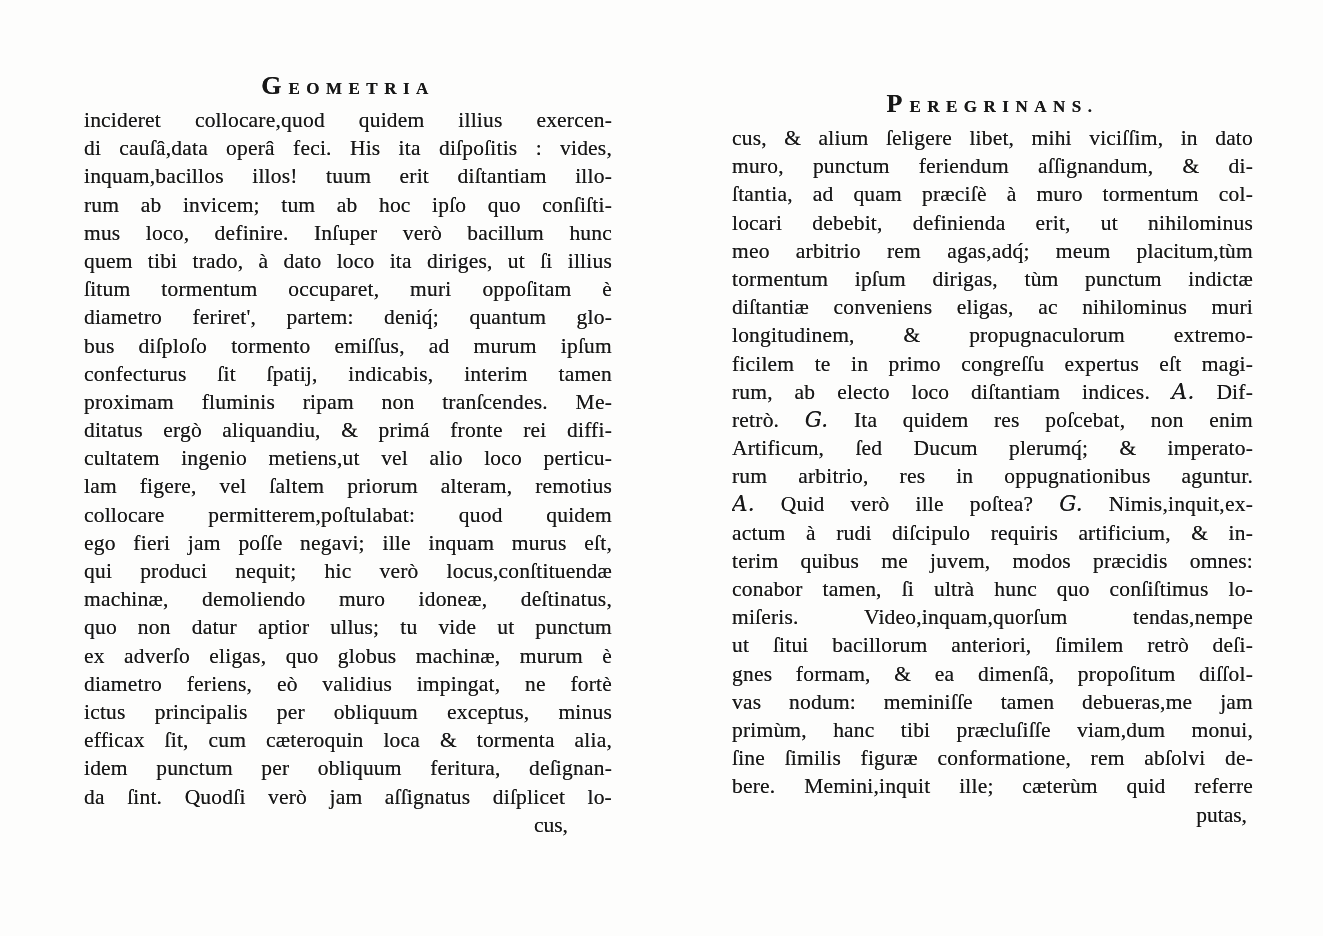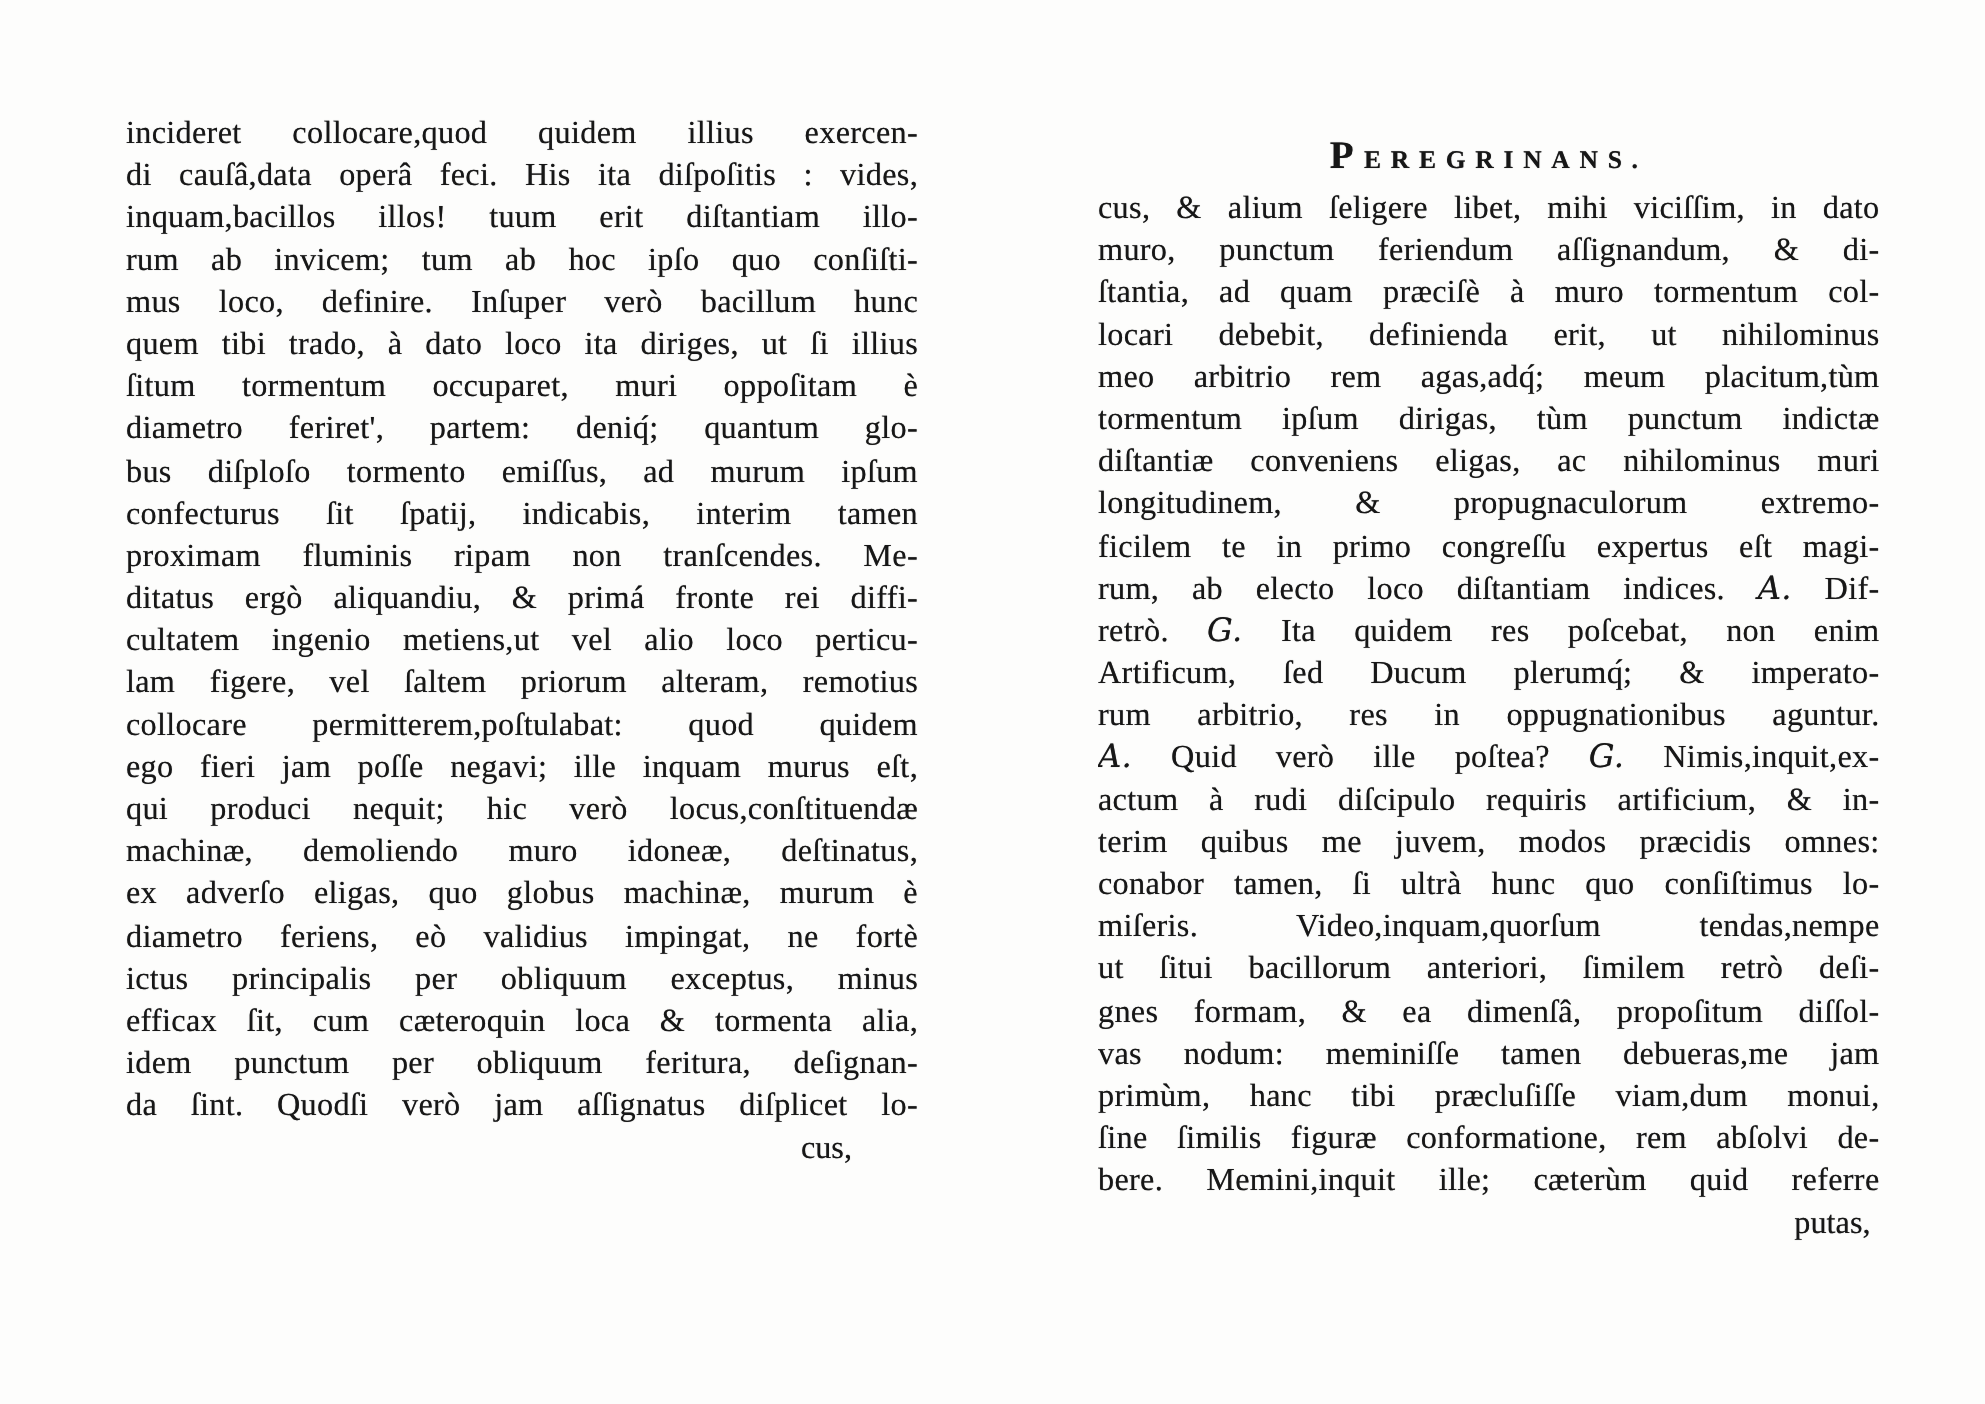--- a/index.html
+++ b/index.html
@@ -69,39 +69,41 @@
   }
   .page-left  .catchword-row { padding-right: 44px; }
   .page-right .catchword-row { padding-right: 6px; }
 </style>
 </head>
 <body>
 
 <div class="scan-surface">
 
   <div class="page page-left">
+    <div class="page-header">GEOMETRIA</div>
     <div class="text-block">
         <div class="text-line">incideret collocare,quod quidem illius exercen-</div>
         <div class="text-line">di cauſâ,data operâ feci. His ita diſpoſitis : vides,</div>
         <div class="text-line">inquam,bacillos illos! tuum erit diſtantiam illo-</div>
         <div class="text-line">rum ab invicem; tum ab hoc ipſo quo conſiſti-</div>
         <div class="text-line">mus loco, definire. Inſuper verò bacillum hunc</div>
         <div class="text-line">quem tibi trado, à dato loco ita diriges, ut ſi illius</div>
         <div class="text-line">ſitum tormentum occuparet, muri oppoſitam è</div>
         <div class="text-line">diametro feriret', partem: deniq́; quantum glo-</div>
         <div class="text-line">bus diſploſo tormento emiſſus, ad murum ipſum</div>
         <div class="text-line">confecturus ſit ſpatij, indicabis, interim tamen</div>
         <div class="text-line">proximam fluminis ripam non tranſcendes. Me-</div>
         <div class="text-line">ditatus ergò aliquandiu, &amp; primá fronte rei diffi-</div>
         <div class="text-line">cultatem ingenio metiens,ut vel alio loco perticu-</div>
         <div class="text-line">lam figere, vel ſaltem priorum alteram, remotius</div>
         <div class="text-line">collocare permitterem,poſtulabat: quod quidem</div>
         <div class="text-line">ego fieri jam poſſe negavi; ille inquam murus eſt,</div>
         <div class="text-line">qui produci nequit; hic verò locus,conſtituendæ</div>
         <div class="text-line">machinæ, demoliendo muro idoneæ, deſtinatus,</div>
+        <div class="text-line">quo non datur aptior ullus; tu vide ut punctum</div>
         <div class="text-line">ex adverſo eligas, quo globus machinæ, murum è</div>
         <div class="text-line">diametro feriens, eò validius impingat, ne fortè</div>
         <div class="text-line">ictus principalis per obliquum exceptus, minus</div>
         <div class="text-line">efficax ſit, cum cæteroquin loca &amp; tormenta alia,</div>
         <div class="text-line">idem punctum per obliquum feritura, deſignan-</div>
         <div class="text-line">da ſint. Quodſi verò jam aſſignatus diſplicet lo-</div>
       </div>
     <div class="catchword-row">
       <span>cus,</span>
     </div>

